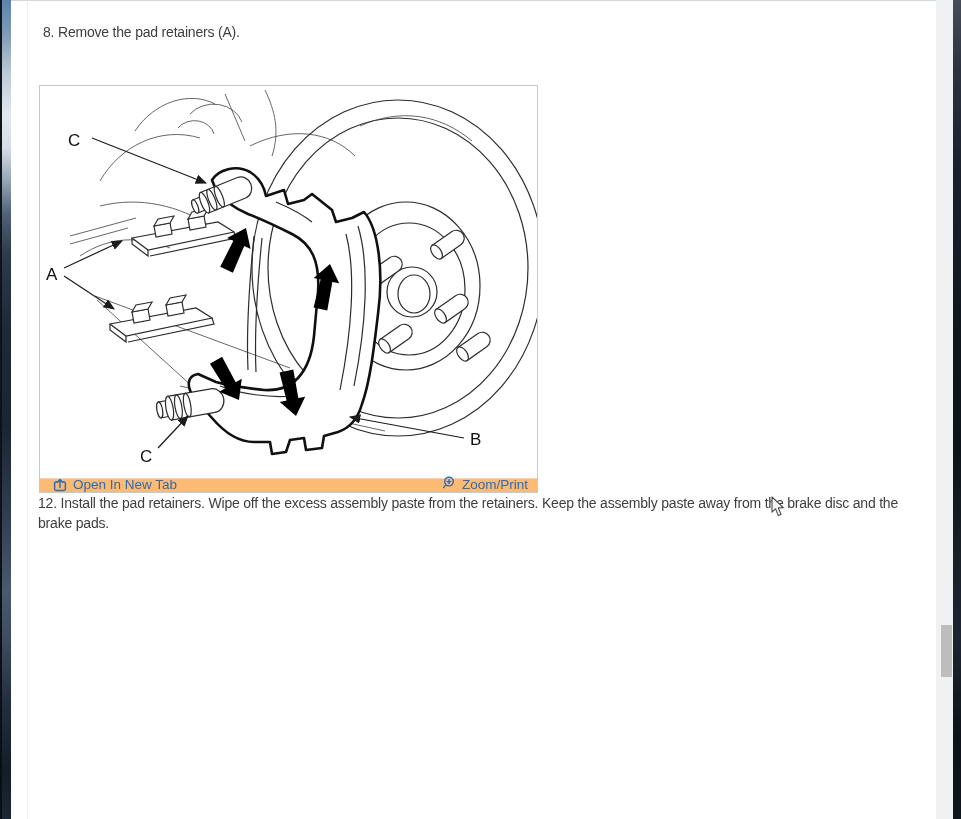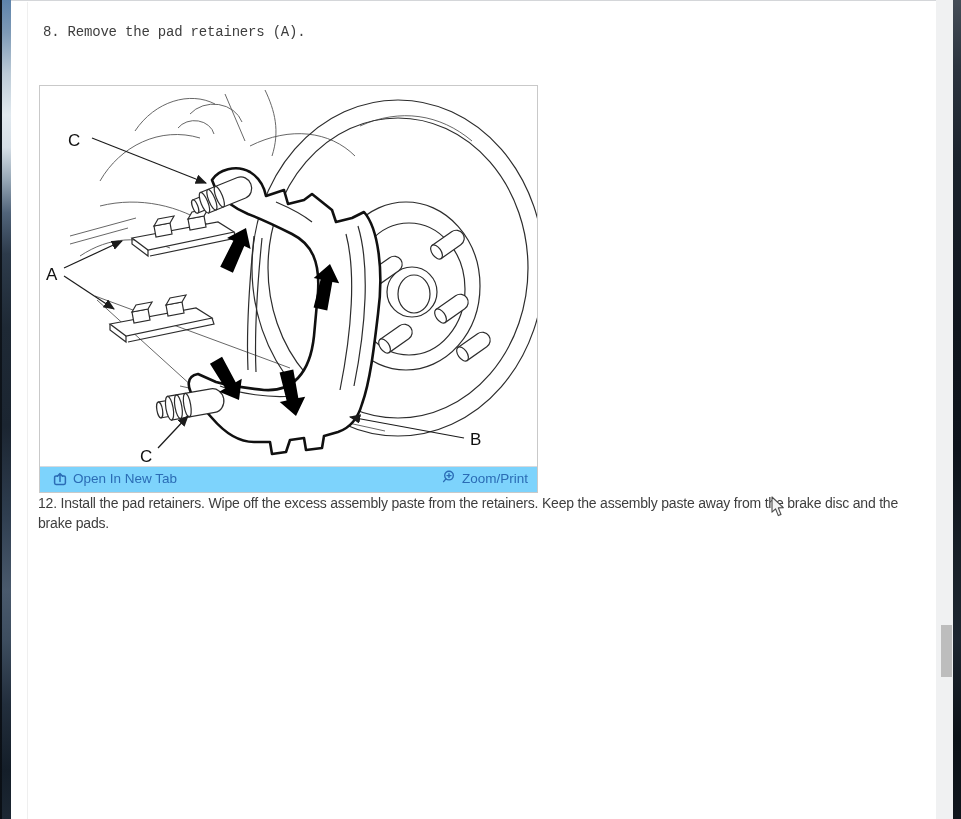--- a/index.html
+++ b/index.html
@@ -16,27 +16,27 @@
     background:linear-gradient(180deg,#454d57 0%,#2c343f 8%,#1a222c 20%,#10161e 40%,#0d131b 55%,
       #182028 68%,#1d2630 78%,#0c1218 90%,#10161d 100%);}
   .top-hairline{position:absolute;left:11px;right:25px;top:0;height:1px;background:#d4d6d9;}
   .content-edge{position:absolute;left:27px;top:2px;bottom:0;width:1px;background:#efefef;}
   
   .scrollbar-track{position:absolute;right:8px;top:0;width:17px;height:819px;background:#f0f1f2;}
   .scrollbar-thumb{position:absolute;left:5px;top:625px;width:11px;height:52px;background:#bdbdbd;}
   
   .content{position:absolute;left:38px;top:0;width:886px;}
   .step{font-size:14px;line-height:20px;letter-spacing:-0.2px;margin:0 0 20px 0;white-space:pre-wrap;}
-  .step8{margin:22px 0 0 5px;font-family:Liberation Mono, monospace;}
+  .step8{margin:22px 0 0 5px;}
   .inline-link{color:#2b6cb5;text-decoration:none;cursor:pointer;}
   
   .figure-box{position:relative;margin:43px 0 0 1px;width:497px;height:406px;border:1px solid #c9c9c9;
     background:#fff;}
   .figure-art{position:absolute;left:0;top:0;width:497px;height:379px;}
-  .figure-toolbar{position:absolute;left:0;right:0;bottom:0;height:26px;background:#7dd3fc;
+  .figure-toolbar{position:absolute;left:0;right:0;bottom:0;height:14px;background:#fdba74;
     border-top:1px solid #d7dade;display:flex;align-items:center;justify-content:space-between;
     padding:0 9px 2px 13px;box-sizing:border-box;}
   .toolbar-link{display:flex;align-items:center;gap:6px;color:#2b6cb5;font-size:13.5px;
     text-decoration:none;cursor:pointer;}
   .toolbar-link svg{display:block;}
   .after-figure{margin-top:44px;}
   
   .thin{fill:none;stroke:#565656;stroke-width:0.9;}
   .med{fill:#fff;stroke:#2c2c2c;stroke-width:1.2;}
   .medl{fill:none;stroke:#2c2c2c;stroke-width:1.2;}

